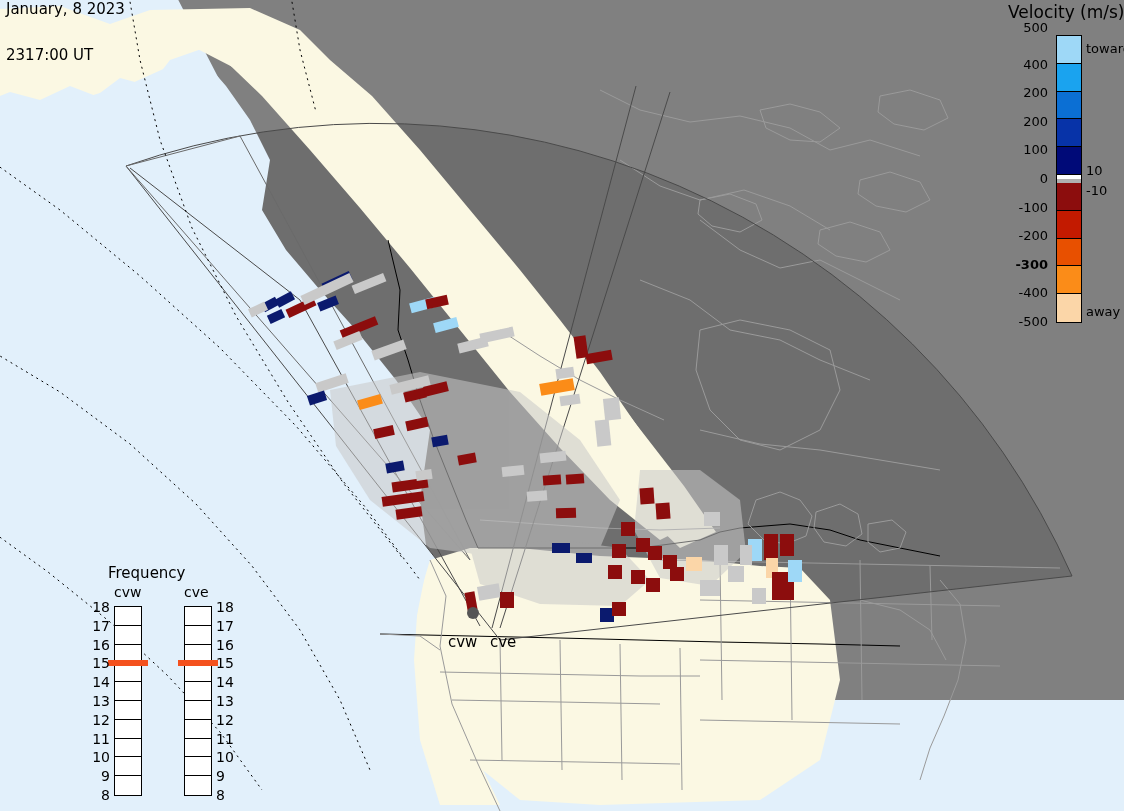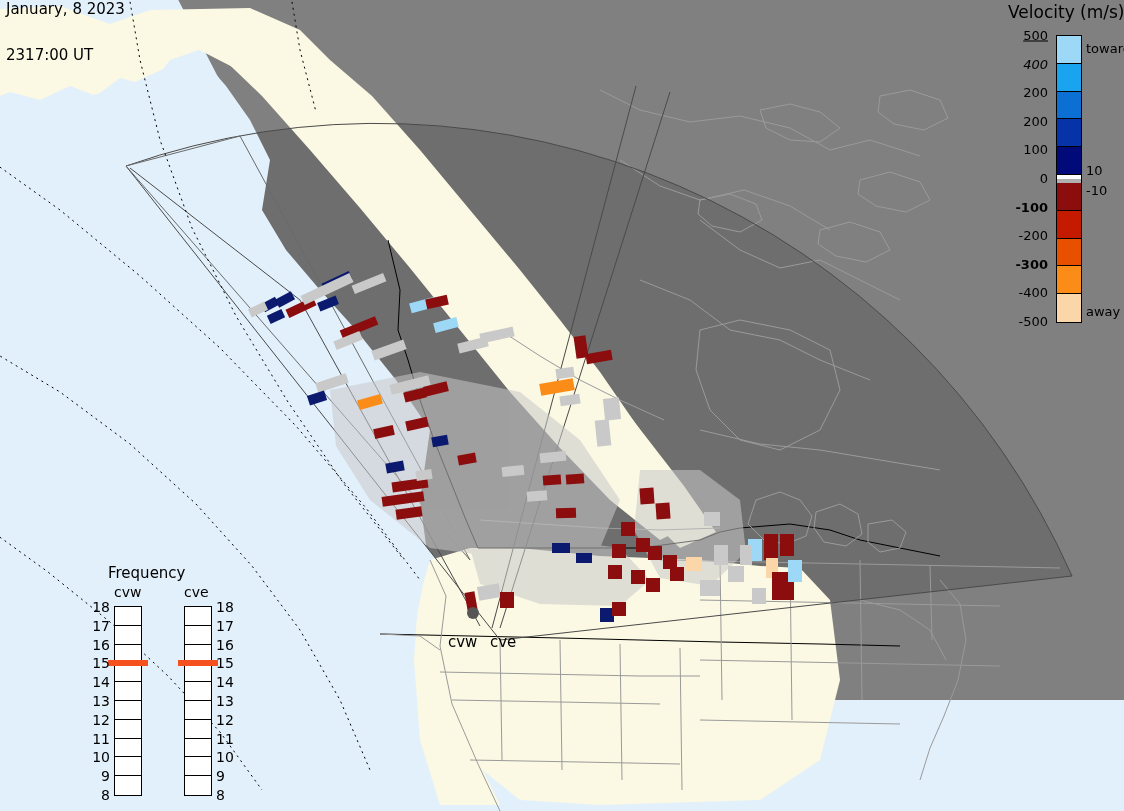--- a/index.html
+++ b/index.html
@@ -275,27 +275,27 @@
 
   <div class="ttl" id="t1">January, 8 2023</div>
   <div class="ttl" id="t2">2317:00 UT</div>
 
   <div class="sitelbl" id="site-cvw" style="left:448px;top:633px;">cvw</div>
   <div class="sitelbl" id="site-cve" style="left:490px;top:633px;">cve</div>
 
   <div id="cb-wrap">
     <div id="cb-title">Velocity (m/s)</div>
     <div id="cb-ticks">
-        <div class="cbtick" style="top: 8px; width: 44px; text-decoration: underline;">500</div>
-        <div class="cbtick" style="top: 36.6px; width: 44px; font-style: italic;">400</div>
+        <div class="cbtick" style="top: 0; width: 44px;">500</div>
+        <div class="cbtick" style="top: 36.6px; width: 44px;">400</div>
         <div class="cbtick" style="top: 65.2px; width: 44px;">200</div>
         <div class="cbtick" style="top: 93.8px; width: 44px;">200</div>
         <div class="cbtick" style="top: 122.4px; width: 44px;">100</div>
         <div class="cbtick" style="top: 151px; width: 44px;">0</div>
-        <div class="cbtick" style="top: 179.6px; width: 44px; font-weight: bold;">-100</div>
+        <div class="cbtick" style="top: 179.6px; width: 44px;">-100</div>
         <div class="cbtick" style="top: 208.2px; width: 44px;">-200</div>
         <div class="cbtick" style="top: 236.8px; width: 44px; font-weight: bold;">-300</div>
         <div class="cbtick" style="top: 265.4px; width: 44px;">-400</div>
         <div class="cbtick" style="top: 294px; width: 44px;">-500</div>
       </div>
     <div id="cb-bar">
         <div class="cbseg" style="height: 27.8px; background: rgb(158, 216, 247);"></div>
         <div class="cbseg" style="height: 27.8px; background: rgb(26, 163, 239);"></div>
         <div class="cbseg" style="height: 27.8px; background: rgb(11, 111, 212);"></div>
         <div class="cbseg" style="height: 27.8px; background: rgb(7, 51, 168);"></div>

